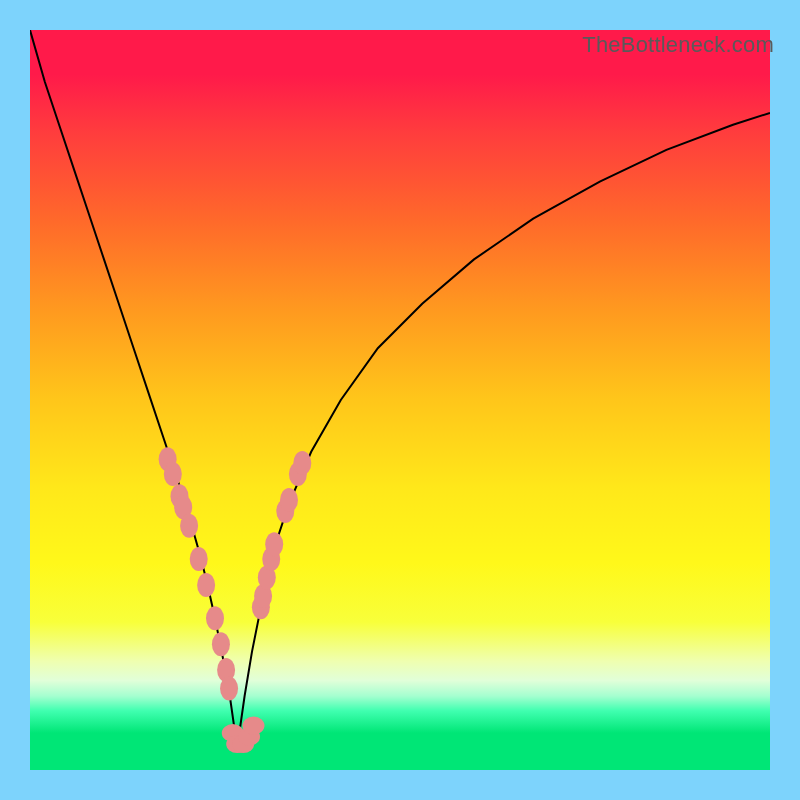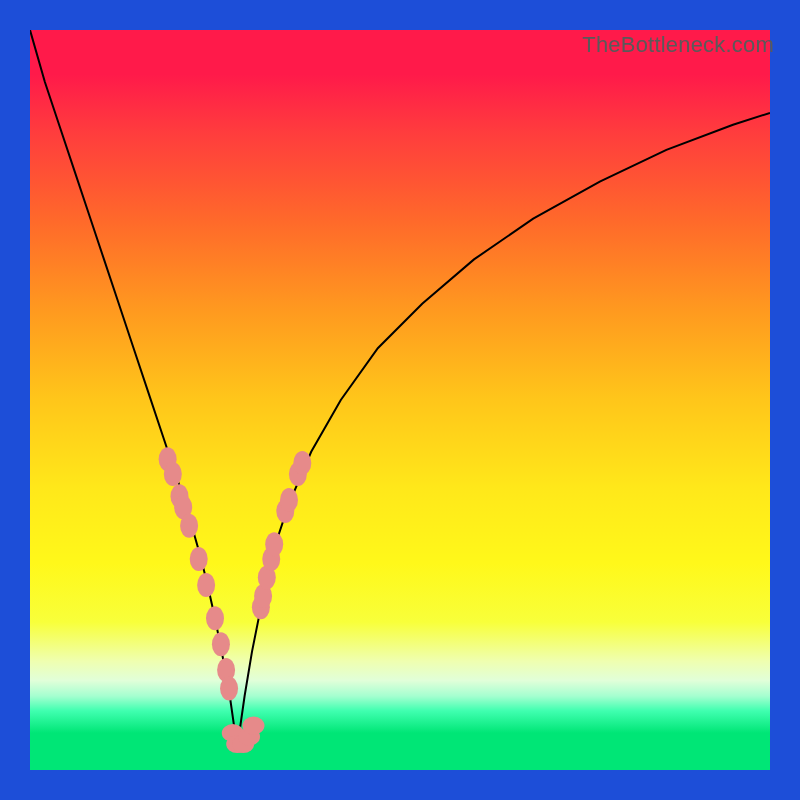--- a/index.html
+++ b/index.html
@@ -8,21 +8,21 @@
     width: 800px;
     height: 800px;
     background: #000;
     font-family: Arial, Helvetica, sans-serif;
     overflow: hidden;
   }
   .canvas {
     position: relative;
     width: 800px;
     height: 800px;
-    background: #1d4ed8;
+    background: #7dd3fc;
   }
   .plot-area {
     position: absolute;
     left: 30px;
     top: 30px;
     width: 740px;
     height: 740px;
     background: linear-gradient(to bottom,
       #ff1a4a 0%,
       #ff1a4a 6%,

